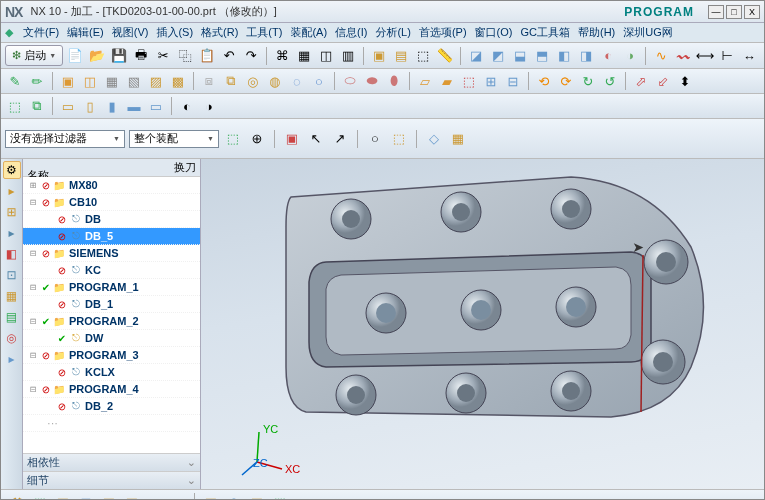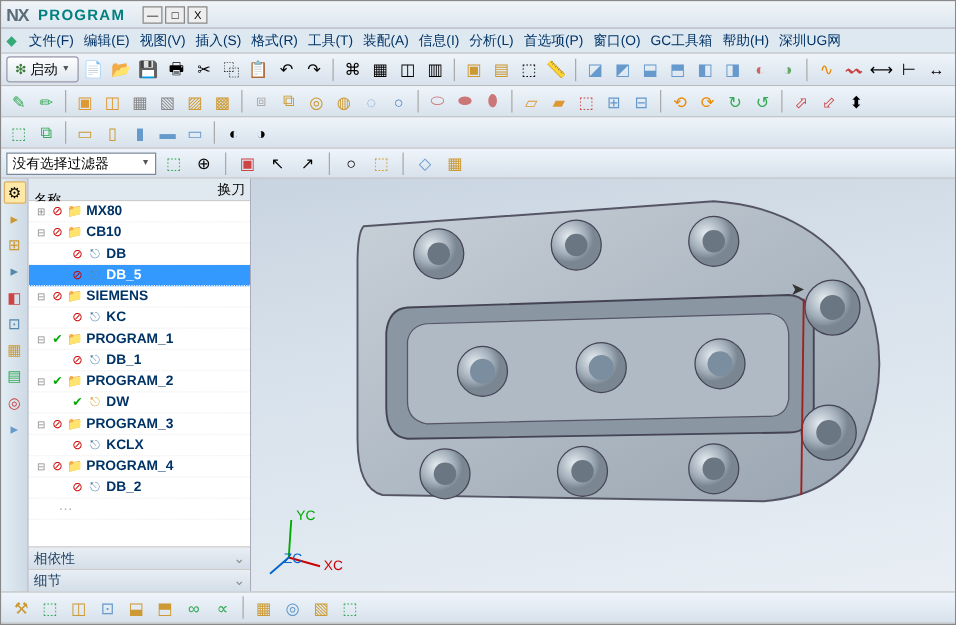--- a/index.html
+++ b/index.html
@@ -10,21 +10,21 @@
 .siemens { color: #008080; font-weight: bold; font-size: 12px; letter-spacing: 1px; margin-right: 12px; }
 .winbtn { width: 16px; height: 14px; margin-left: 2px; border: 1px solid #888; background: #eee; display: inline-flex; align-items: center; justify-content: center; font-size: 9px; cursor: default; }
 .menubar { height: 20px; background: #dde8f0; display: flex; align-items: center; padding: 0 4px; border-bottom: 1px solid #bbb; }
 .menu-item { padding: 2px 4px; color: #003366; cursor: default; }
 .toolbar { background: linear-gradient(#eef4fa,#d8e2ec); padding: 2px 4px; display: flex; align-items: center; flex-wrap: wrap; border-bottom: 1px solid #bbb; gap: 2px; min-height: 26px; }
 .toolbar2 { min-height: 24px; }
 .tb-btn { width: 20px; height: 20px; display: inline-flex; align-items: center; justify-content: center; border-radius: 2px; cursor: default; font-size: 13px; }
 .tb-sep { width: 1px; height: 18px; background: #aaa; margin: 0 3px; }
 .start-btn { padding: 2px 6px; background: linear-gradient(#fefefe,#e0e8f0); border: 1px solid #99a; border-radius: 3px; display: flex; align-items: center; gap: 3px; cursor: default; }
 .dropdown-arrow { font-size: 7px; color: #555; }
-.filterbar { height: 24px; background: linear-gradient(#eef4fa,#d8e2ec); display: flex; align-items: center; padding: 2px 4px; gap: 4px; border-bottom: 1px solid #bbb; }
+.filterbar { height: 40px; background: linear-gradient(#eef4fa,#d8e2ec); display: flex; align-items: center; padding: 2px 4px; gap: 4px; border-bottom: 1px solid #bbb; }
 .combo { height: 18px; border: 1px solid #7a8a9a; background: #fff; padding: 1px 4px; display: flex; align-items: center; justify-content: space-between; font-size: 10px; }
 .main { display: flex; height: calc(500px - 22px - 20px - 54px - 24px - 26px - 24px); }
 .leftbar { width: 22px; background: linear-gradient(90deg,#e2ecf4,#cdd9e4); border-right: 1px solid #aab; display: flex; flex-direction: column; align-items: center; padding: 2px 0; gap: 3px; }
 .lb-btn { width: 18px; height: 18px; display: flex; align-items: center; justify-content: center; font-size: 12px; cursor: default; border-radius: 2px; }
 .lb-btn.active { background: #fde8a8; border: 1px solid #e0b060; }
 .nav-panel { width: 178px; background: #f0f4f8; border-right: 1px solid #aab; display: flex; flex-direction: column; }
 .nav-title { height: 20px; background: linear-gradient(#eef4fa,#d4dee8); border-bottom: 1px solid #ccc; display: flex; align-items: center; justify-content: space-between; padding: 0 4px; font-size: 10px; }
 .nav-header { height: 18px; background: #e0e8f0; border-bottom: 1px solid #ccc; display: flex; align-items: center; padding: 0 4px; font-size: 10px; }
 .nh-name { flex: 1; margin-top: 15px; }
 .tree { flex: 1; overflow-y: auto; background: #fff; }
@@ -35,33 +35,34 @@
 .ti { width: 14px; text-align: center; font-size: 10px; }
 .ti-block { color: #c00; }
 .ti-check { color: #0a0; }
 .ti-folder { color: #d8a838; }
 .ti-op { color: #58a; }
 .ti-opy { color: #d8a838; }
 .tree-label { padding-left: 2px; font-weight: bold; }
 .tree-dots { color: #aaa; padding-left: 4px; }
 .panel-footer { height: 18px; background: linear-gradient(#e8eef4,#d4dee8); border-top: 1px solid #ccc; display: flex; align-items: center; justify-content: space-between; padding: 0 4px; font-size: 10px; color: #246; }
 .viewport { flex: 1; background: linear-gradient(170deg, #c8d4e0 0%, #d8e2ec 40%, #e8eef4 100%); position: relative; overflow: hidden; }
-.axis { position: absolute; bottom: 10px; left: 10px; font-size: 9px; }
+.axis { position: absolute; bottom: 10px; left: 36px; font-size: 9px; }
 .ax-x { color: #c00; } .ax-y { color: #0a0; } .ax-z { color: #06c; }
 .part { position: absolute; left: 70px; top: 8px; }
 .cursor { position: absolute; right: 120px; top: 80px; font-size: 14px; color: #333; }
 .bottombar { height: 26px; background: linear-gradient(#eef4fa,#d8e2ec); border-top: 1px solid #bbb; border-bottom: 1px solid #bbb; display: flex; align-items: center; padding: 2px 6px; gap: 3px; }
 .bottombar2 { height: 24px; }
 svg { overflow: visible; }
 </style>
 </head>
 <body>
 
 <div class="titlebar">
   <span class="nx-logo">NX</span>
+  <span class="title-text">NX 10 - 加工 - [TKD0203-01-00-00.prt （修改的）]</span>
   <span class="siemens">PROGRAM</span>
   <span class="winbtn">—</span>
   <span class="winbtn">□</span>
   <span class="winbtn">X</span>
 </div>
 
 <div class="menubar" id="menubar">
     <span style="width:14px;color:#3a7">◆</span>
     <span class="menu-item">文件(F)</span>
     <span class="menu-item">编辑(E)</span>
@@ -169,20 +170,24 @@
   <span class="tb-btn" style="color:#69c">▬</span>
   <span class="tb-btn" style="color:#69c">▭</span>
   <span class="tb-sep"></span>
   <span class="tb-btn">◐</span>
   <span class="tb-btn">◑</span>
 </div>
 
 <div class="filterbar">
   <div class="combo" style="width:120px">
     <span>没有选择过滤器</span>
+      <span class="dropdown-arrow">▼</span>
+  </div>
+  <div class="combo" style="width:90px">
+    <span>整个装配</span>
       <span class="dropdown-arrow">▼</span>
   </div>
   <span class="tb-btn" style="color:#3a5">⬚</span>
   <span class="tb-btn">⊕</span>
   <span class="tb-sep"></span>
   <span class="tb-btn" style="color:#c44">▣</span>
   <span class="tb-btn">↖</span>
   <span class="tb-btn">↗</span>
   <span class="tb-sep"></span>
   <span class="tb-btn">○</span>

